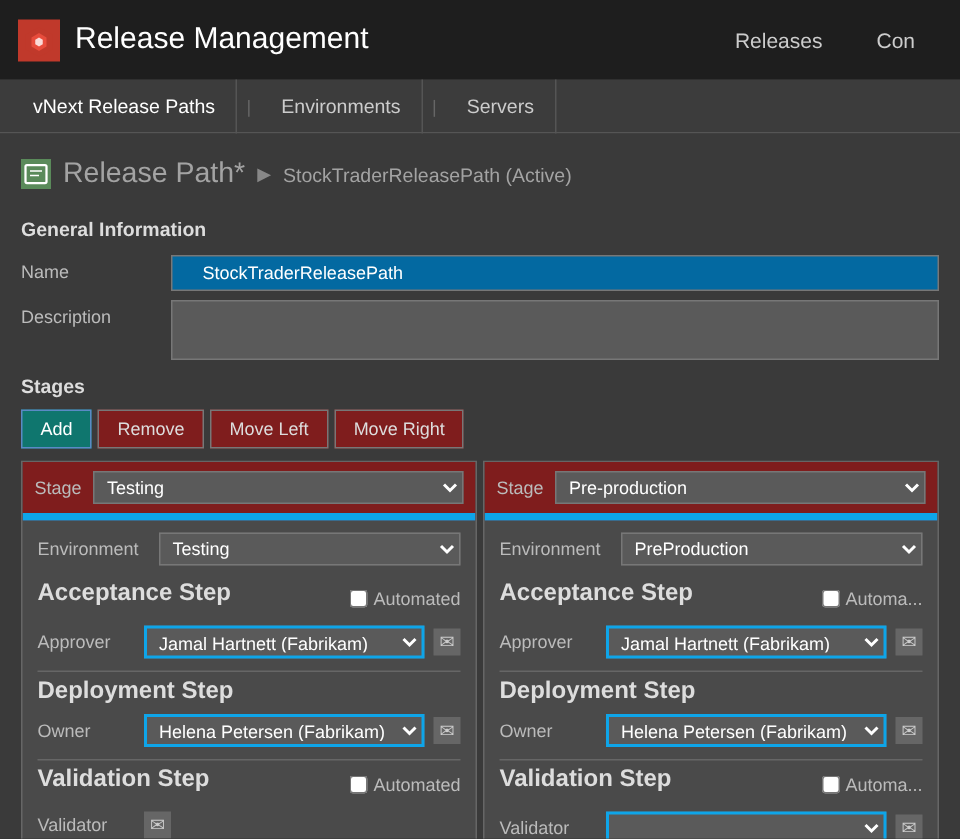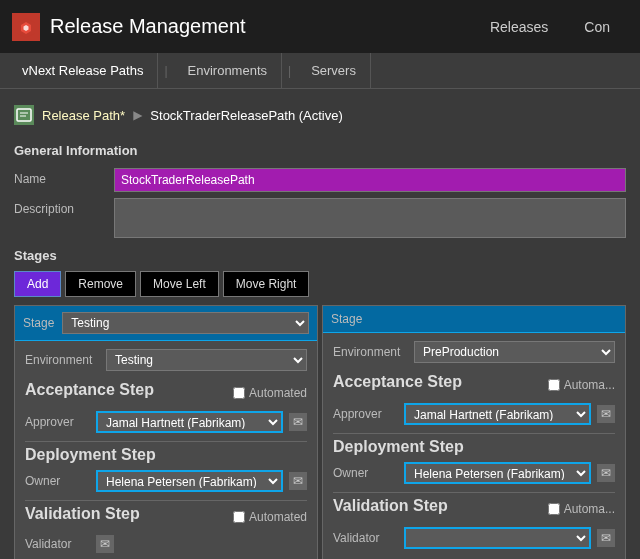--- a/index.html
+++ b/index.html
@@ -31,55 +31,55 @@
     }
     .tab-item.active { color: #fff; }
     .tab-sep { color: #666; padding: 0 6px; }
 
     
     .content { background: #3a3a3a; padding: 10px 14px; }
 
     
     .breadcrumb { display: flex; align-items: center; gap: 8px; margin-bottom: 12px; padding: 6px 0; }
     .breadcrumb-icon { width: 20px; height: 20px; background: #5a8a5a; display: flex; align-items: center; justify-content: center; }
-    .breadcrumb-text { color: #fef9c3; font-size: 13px; }
+    .breadcrumb-text { color: #a3a3a3; font-size: 19px; }
     .breadcrumb-arrow { color: #888; }
-    .breadcrumb-current { color: #ffffff; font-size: 13px; text-align: center; }
+    .breadcrumb-current { color: #a3a3a3; font-size: 13px; text-align: center; }
 
     
     .section-title { font-size: 13px; font-weight: bold; color: #ddd; margin-bottom: 10px; }
     .form-row { display: flex; align-items: flex-start; margin-bottom: 6px; }
     .form-label { width: 100px; color: #bbb; font-size: 12px; padding-top: 4px; flex-shrink: 0; }
     .form-input {
-      flex: 1; background: #a21caf; border: 1px solid #777; color: #fff;
-      padding: 3px 6px; font-size: 12px; height: 24px;
+      flex: 1; background: #0369a1; border: 1px solid #777; color: #fff;
+      padding: 3px 20px; font-size: 12px; height: 24px;
     }
     .form-textarea {
       flex: 1; background: #5a5a5a; border: 1px solid #777; color: #fff;
       padding: 3px 6px; font-size: 12px; height: 40px; resize: none;
     }
 
     
     .stages-header { display: flex; align-items: center; margin-bottom: 8px; margin-top: 10px; }
     .stages-title { font-size: 13px; font-weight: bold; color: #ddd; }
     .stage-buttons { display: flex; gap: 4px; margin-left: 0; margin-bottom: 8px; }
     .btn {
-      padding: 4px 12px; border: 1px solid #777; background: #000000; color: #ddd;
+      padding: 4px 12px; border: 1px solid #777; background: #7f1d1d; color: #ddd;
       cursor: pointer; font-size: 12px; height: 26px;
     }
-    .btn-primary { background: #6d28d9; border-color: #5a8ac5; color: #fff; }
+    .btn-primary { background: #0f766e; border-color: #5a8ac5; color: #fff; }
 
     
     .stage-panels { display: flex; gap: 4px; overflow: hidden; }
     .stage-panel {
       flex: 1; background: #4a4a4a; border: 1px solid #666; min-height: 200px; overflow: hidden;
     }
     .stage-panel-header {
-      background: #0369a1; padding: 6px 8px; display: flex; align-items: center; gap: 8px;
-      border-bottom: 1px solid #0ea5e9;
+      background: #7f1d1d; padding: 6px 8px; display: flex; align-items: center; gap: 8px;
+      border-bottom: 5px solid #0ea5e9;
     }
     .stage-label { color: #bbb; font-size: 12px; flex-shrink: 0; }
     .stage-select {
       flex: 1; background: #5a5a5a; border: 1px solid #777; color: #fff;
       padding: 2px 4px; font-size: 12px; height: 22px;
     }
     .stage-body { padding: 8px 10px; }
     .env-row { display: flex; align-items: center; gap: 6px; margin-bottom: 10px; }
     .env-label { color: #bbb; font-size: 12px; width: 75px; flex-shrink: 0; }
     .env-select {
@@ -220,20 +220,23 @@
             <span class="step-row-label">Validator</span>
             <div class="mail-icon">✉</div>
           </div>
         </div>
       </div>
     </div>
 
     <div class="stage-panel">
       <div class="stage-panel-header">
         <span class="stage-label">Stage</span>
+        <select class="stage-select">
+          <option>Pre-production</option>
+        </select>
       </div>
       <div class="stage-body">
         <div class="env-row">
           <span class="env-label">Environment</span>
           <select class="env-select">
             <option>PreProduction</option>
           </select>
         </div>
 
         <div class="step-section">

